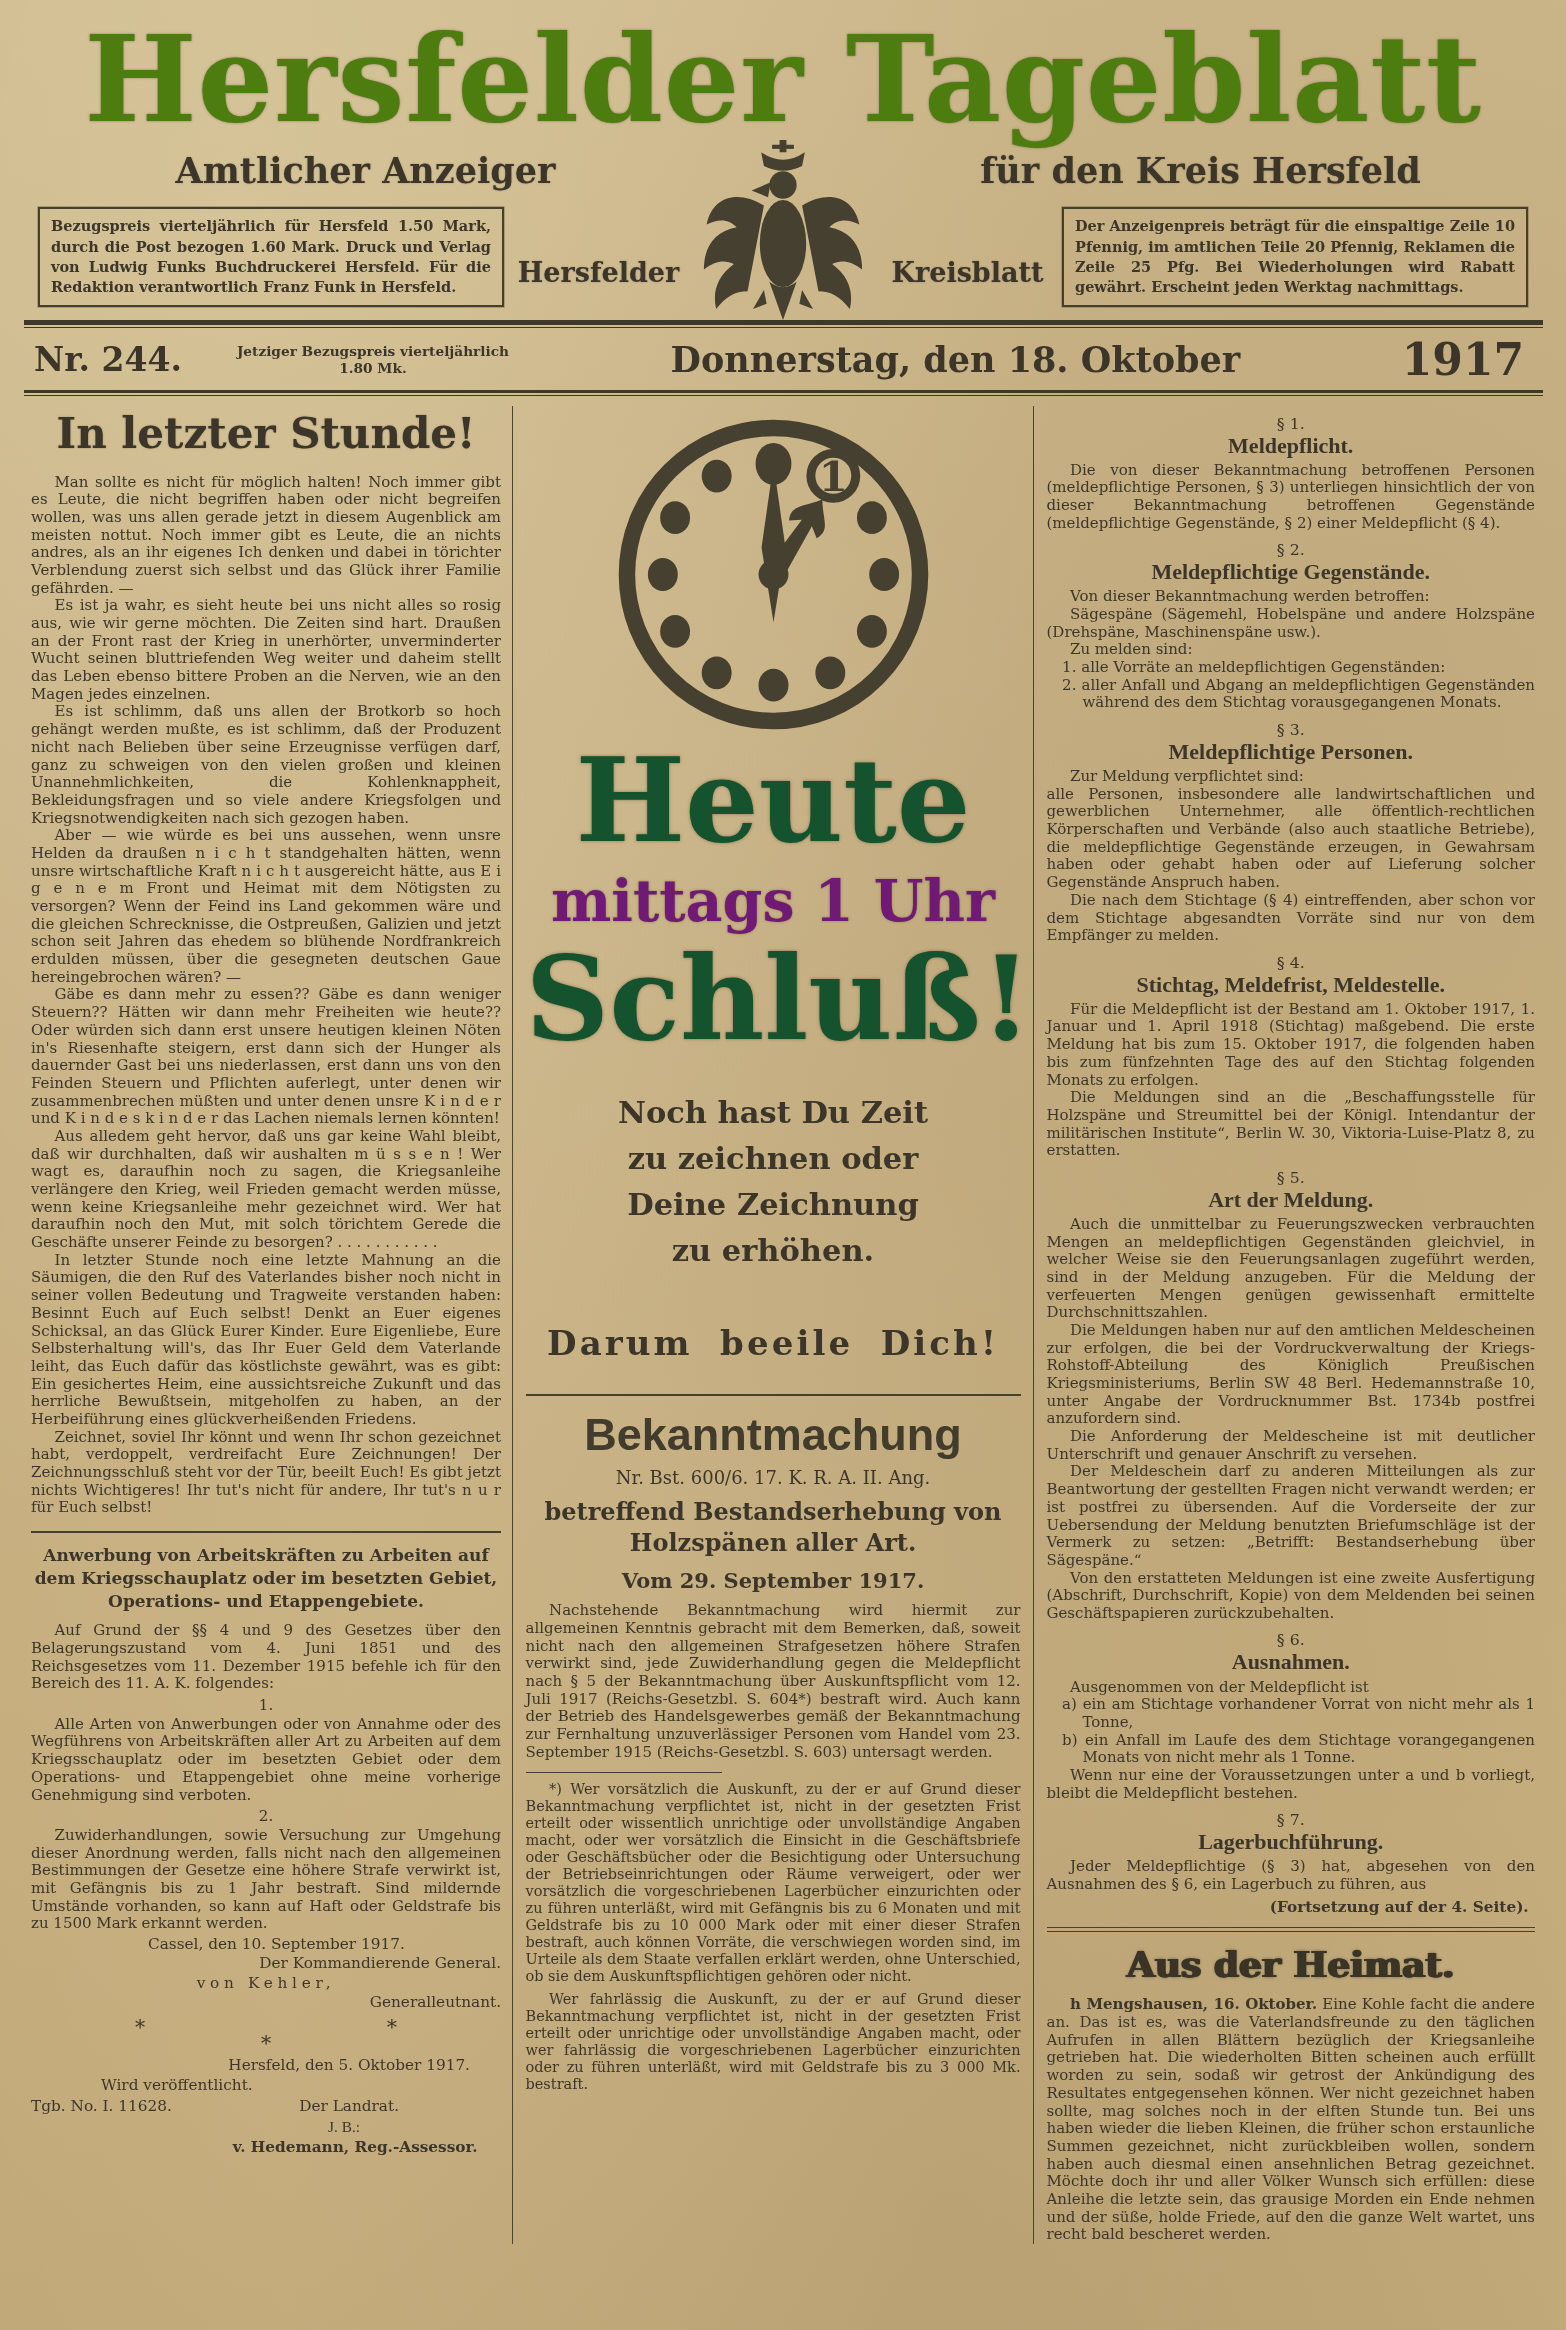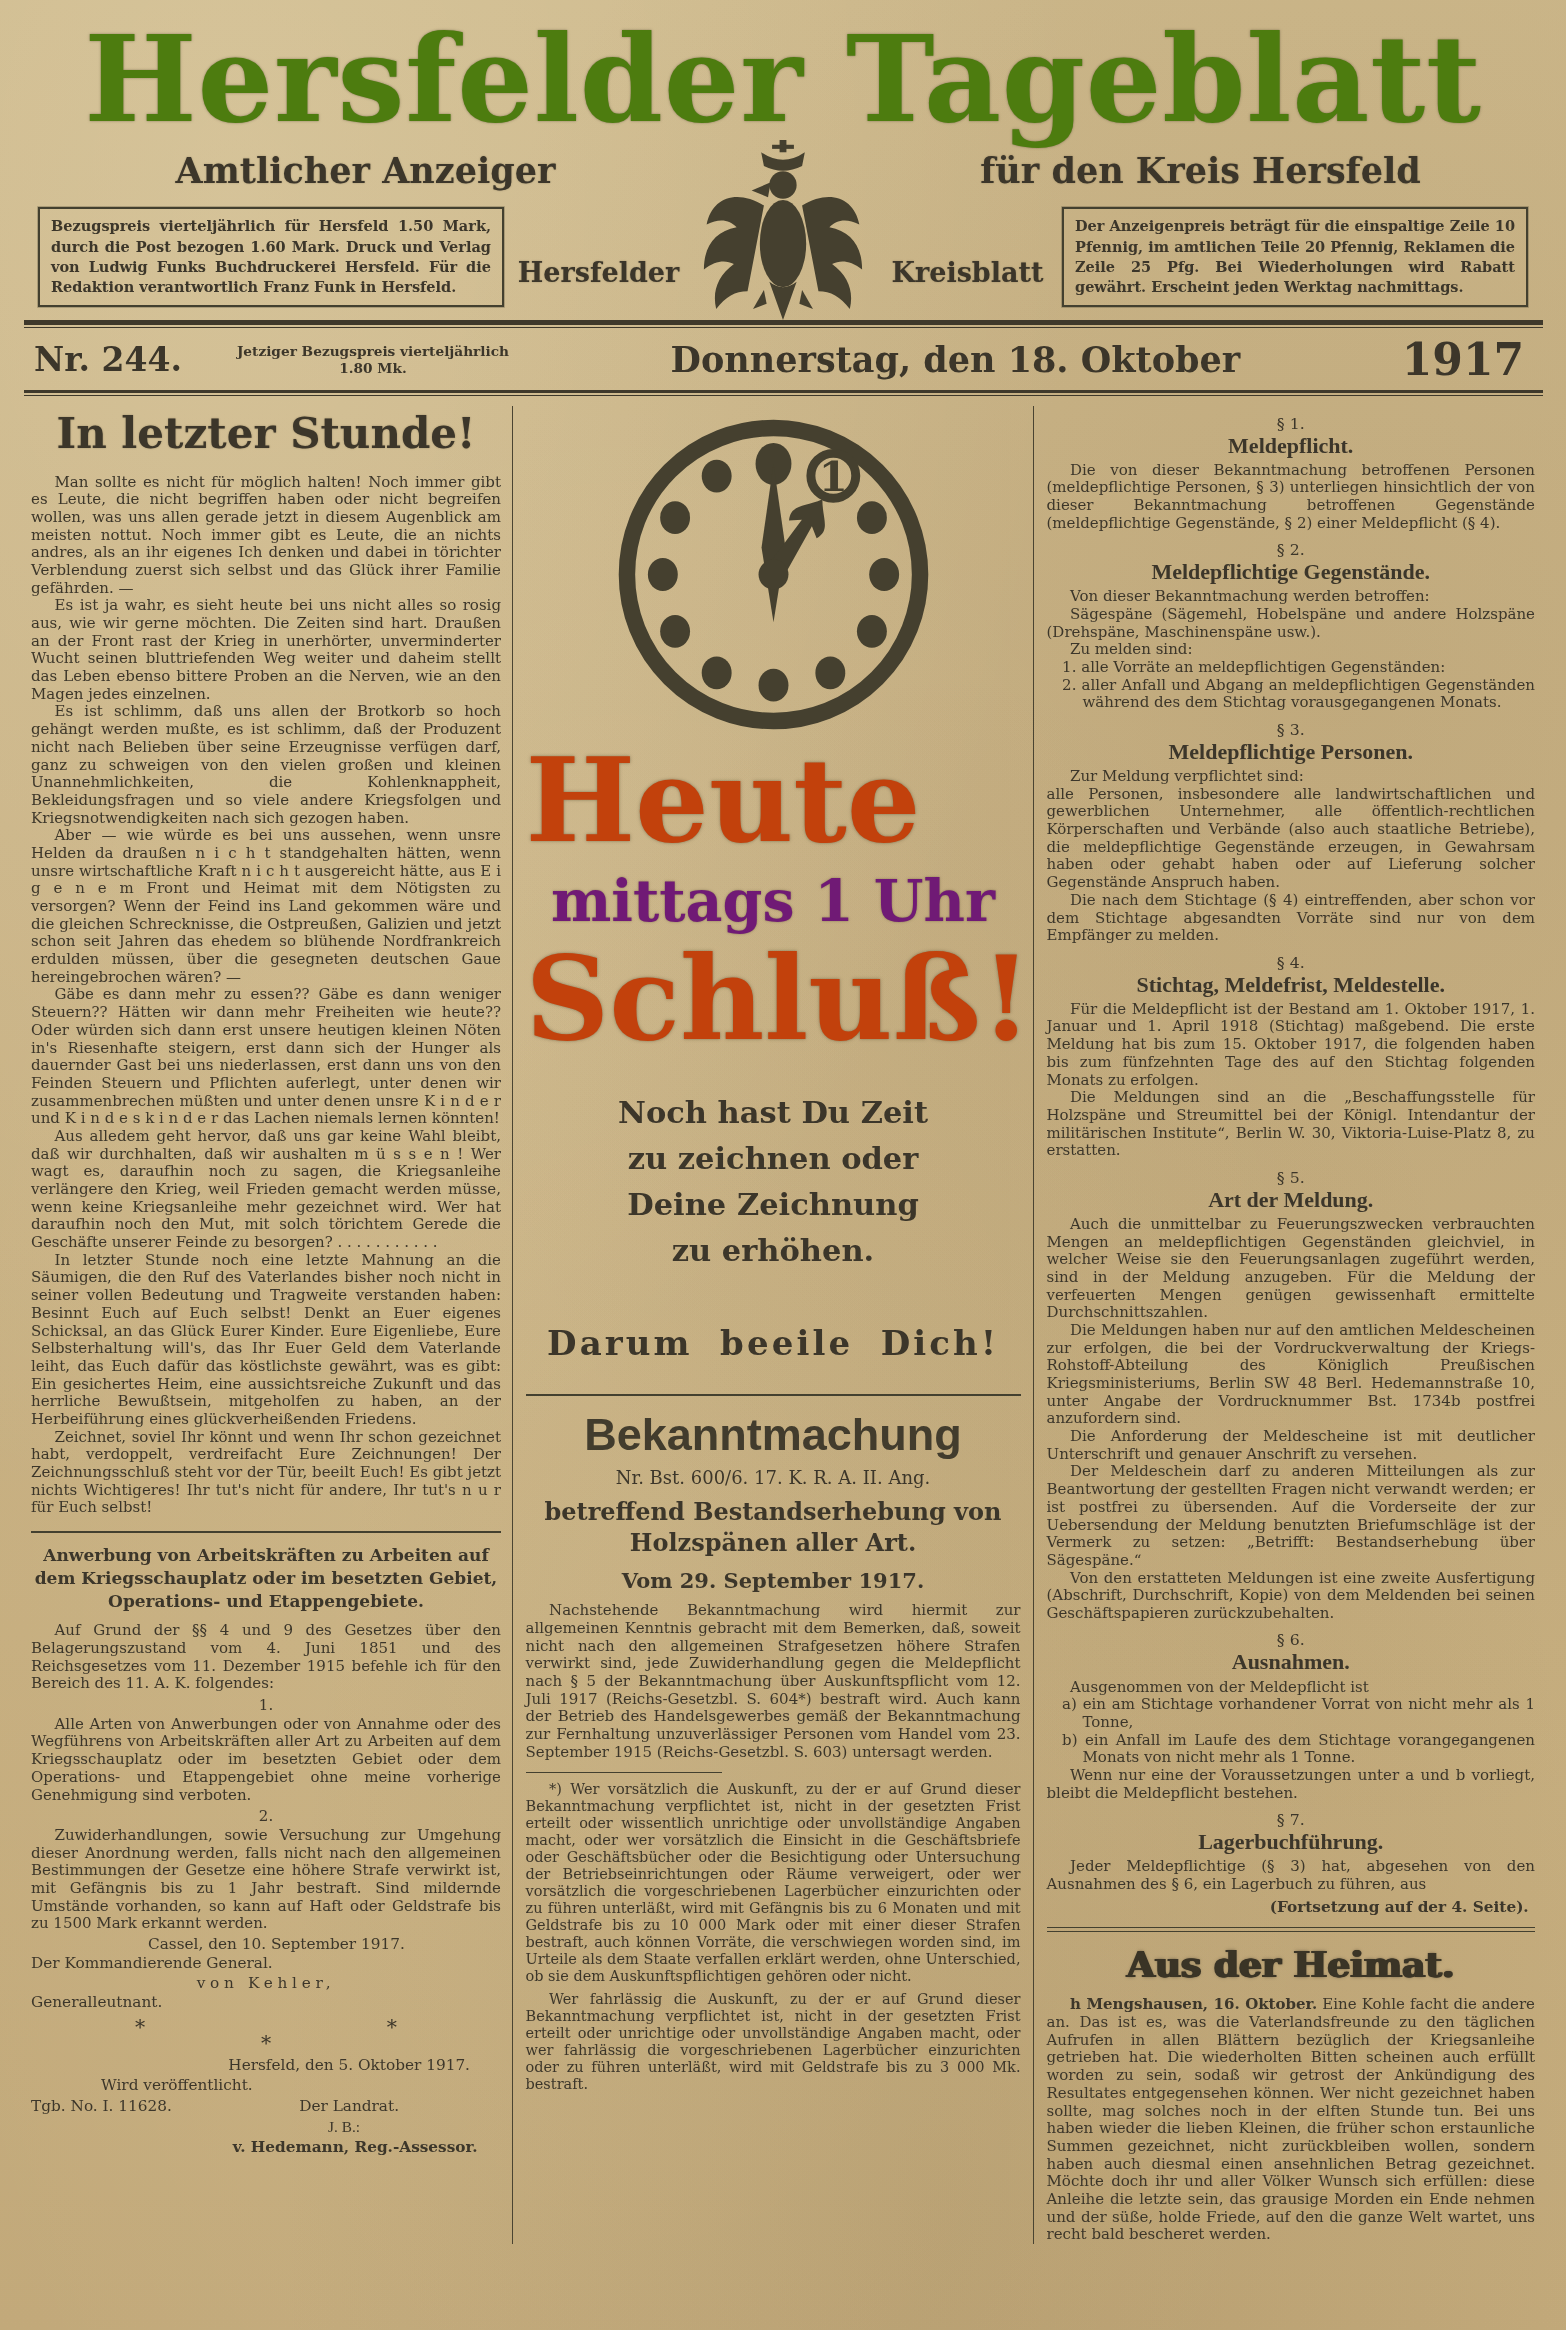--- a/index.html
+++ b/index.html
@@ -58,34 +58,34 @@
            hyphens:manual; }
   .headline { font-size:42px; font-weight:bold; text-align:center; margin:3.1px 0 15.7px;
     text-shadow:0 0 1.6px rgba(62,54,34,0.45); }
 
   .section-rule { border:none; border-top:2.3px solid #43402f; margin:14px 0 11px; }
   .notice-heading { font-size:17px; font-weight:bold; text-align:center; line-height:1.35; margin:0 0 9.4px; }
   .num-center { text-align:center; font-size:15px; margin:3.1px 0 1.6px; }
 
   .sig { font-size:15.3px; margin:1.6px 0; }
   .sig-place { padding-left:117px; }
-  .sig-center { text-align:left; }
+  .sig-center { text-align:right; }
   .sig-spread { text-align:center; letter-spacing:4.7px; }
   .stars-top { text-align:center; font-size:20.4px; word-spacing:235px; line-height:.8; margin-top:7.8px; }
   .stars-bottom { text-align:center; font-size:20.4px; line-height:.8; margin-bottom:4.7px; }
   .sig-pubdate { text-align:right; padding-right:31px; }
   .sig-pubnote { padding-left:70px; }
   .sig-row { display:flex; justify-content:space-between; padding-right:102px; }
   .sig-jb { text-align:right; padding-right:141px;font-family:Liberation Serif, serif; }
   .sig-last { text-align:right; padding-right:23.5px; font-weight:bold; }
 
   
   .clock-wrap { text-align:center; margin-top:4.7px; }
-  .display1, .display3 { font-size:116px; font-weight:bold; line-height:1.0;
-    color:#c2410c; text-shadow:0 0 3.1px rgba(70,60,35,.55); }
+  .display1, .display3 { font-size:116px; font-weight:bold; text-align:center; line-height:1.0;
+    color:#14532d; text-shadow:0 0 3.1px rgba(70,60,35,.55); }
   .display2 { font-size:57px; font-weight:bold; text-align:center; line-height:1.0; margin:14px 0 11px;
     color:#701a75; text-shadow:0 0 2.3px rgba(70,60,35,.5); }
   .appeal { font-size:30.5px; font-weight:bold; text-align:center; line-height:1.5; margin-top:34px; }
   .urge { font-size:34px; font-weight:bold; text-align:center; margin-top:50px; letter-spacing:3.1px; word-spacing:12.5px; }
   .mid-rule { border:none; border-top:2.3px solid #43402f; margin:31px 0 12.5px; }
   .ann-title { font-family:"Liberation Sans", sans-serif; font-size:45px; font-weight:bold; text-align:center;
     color:#423c2d; }
   .ann-ref { font-size:18px; text-align:center; margin-top:6.3px; }
   .ann-subject { font-size:24px; font-weight:bold; text-align:center; line-height:1.3; margin-top:7.8px; }
   .ann-date { font-size:21px; font-weight:bold; text-align:center; margin:9.4px 0 9.4px; }

